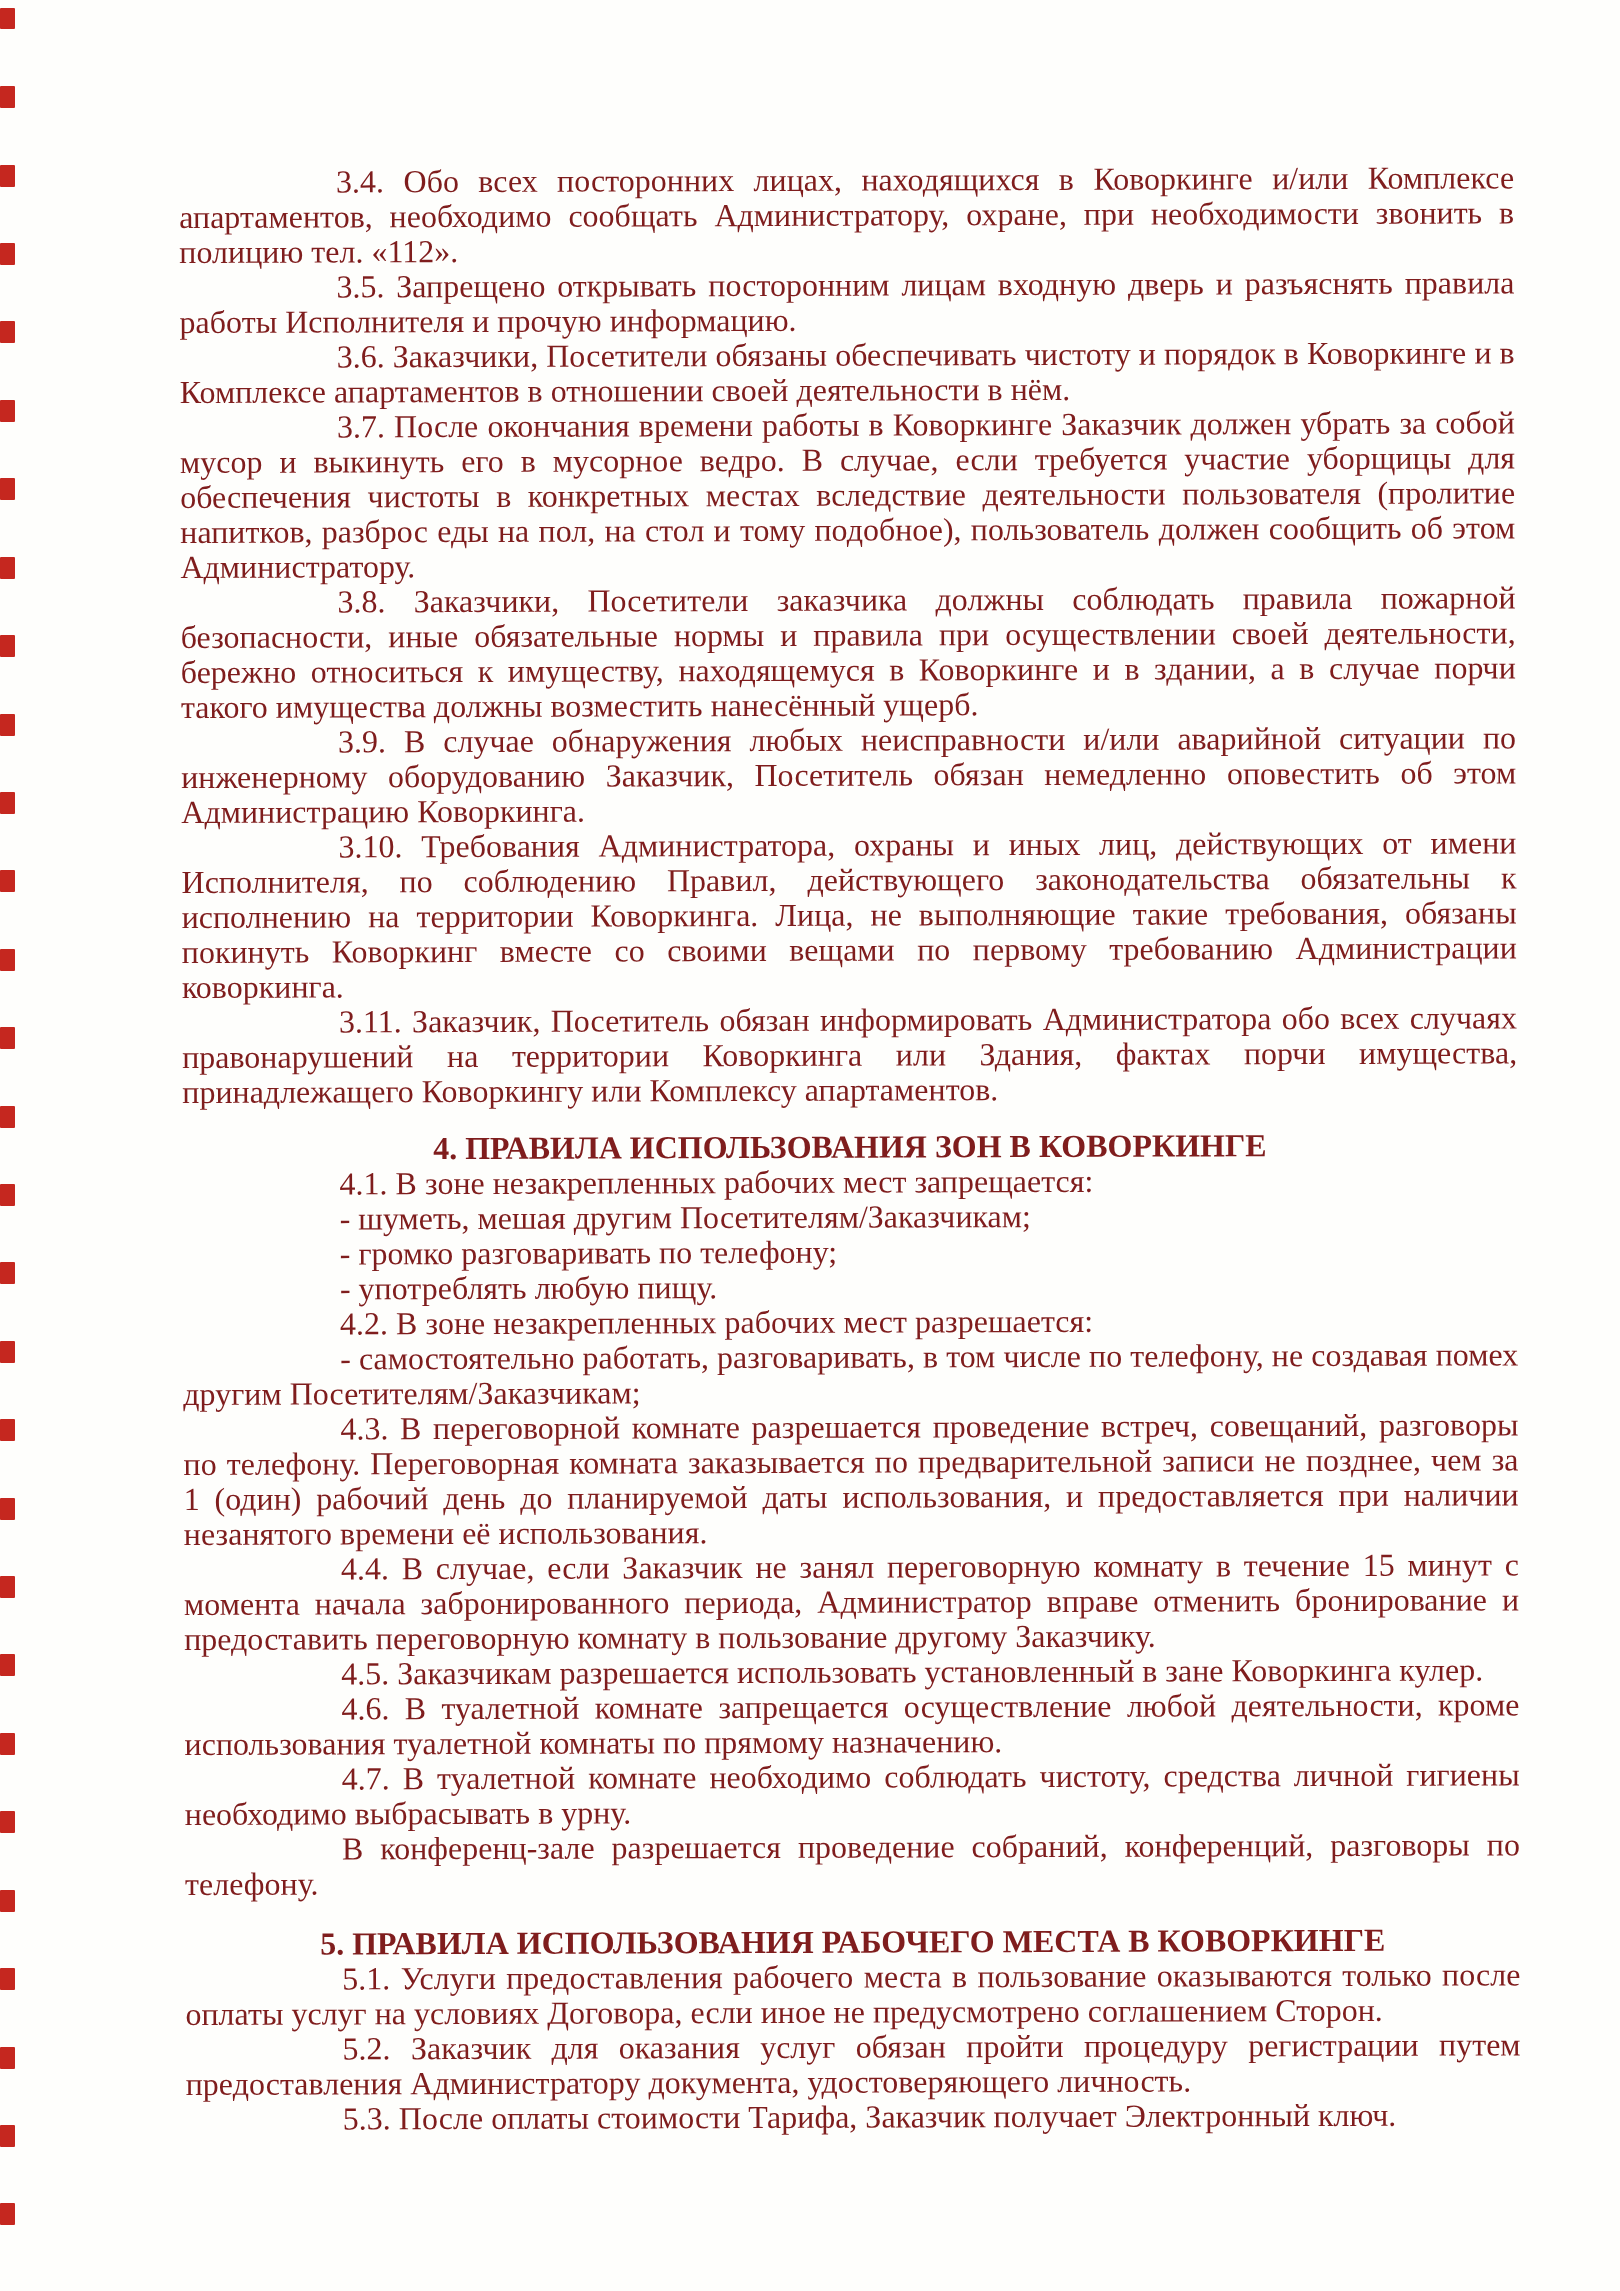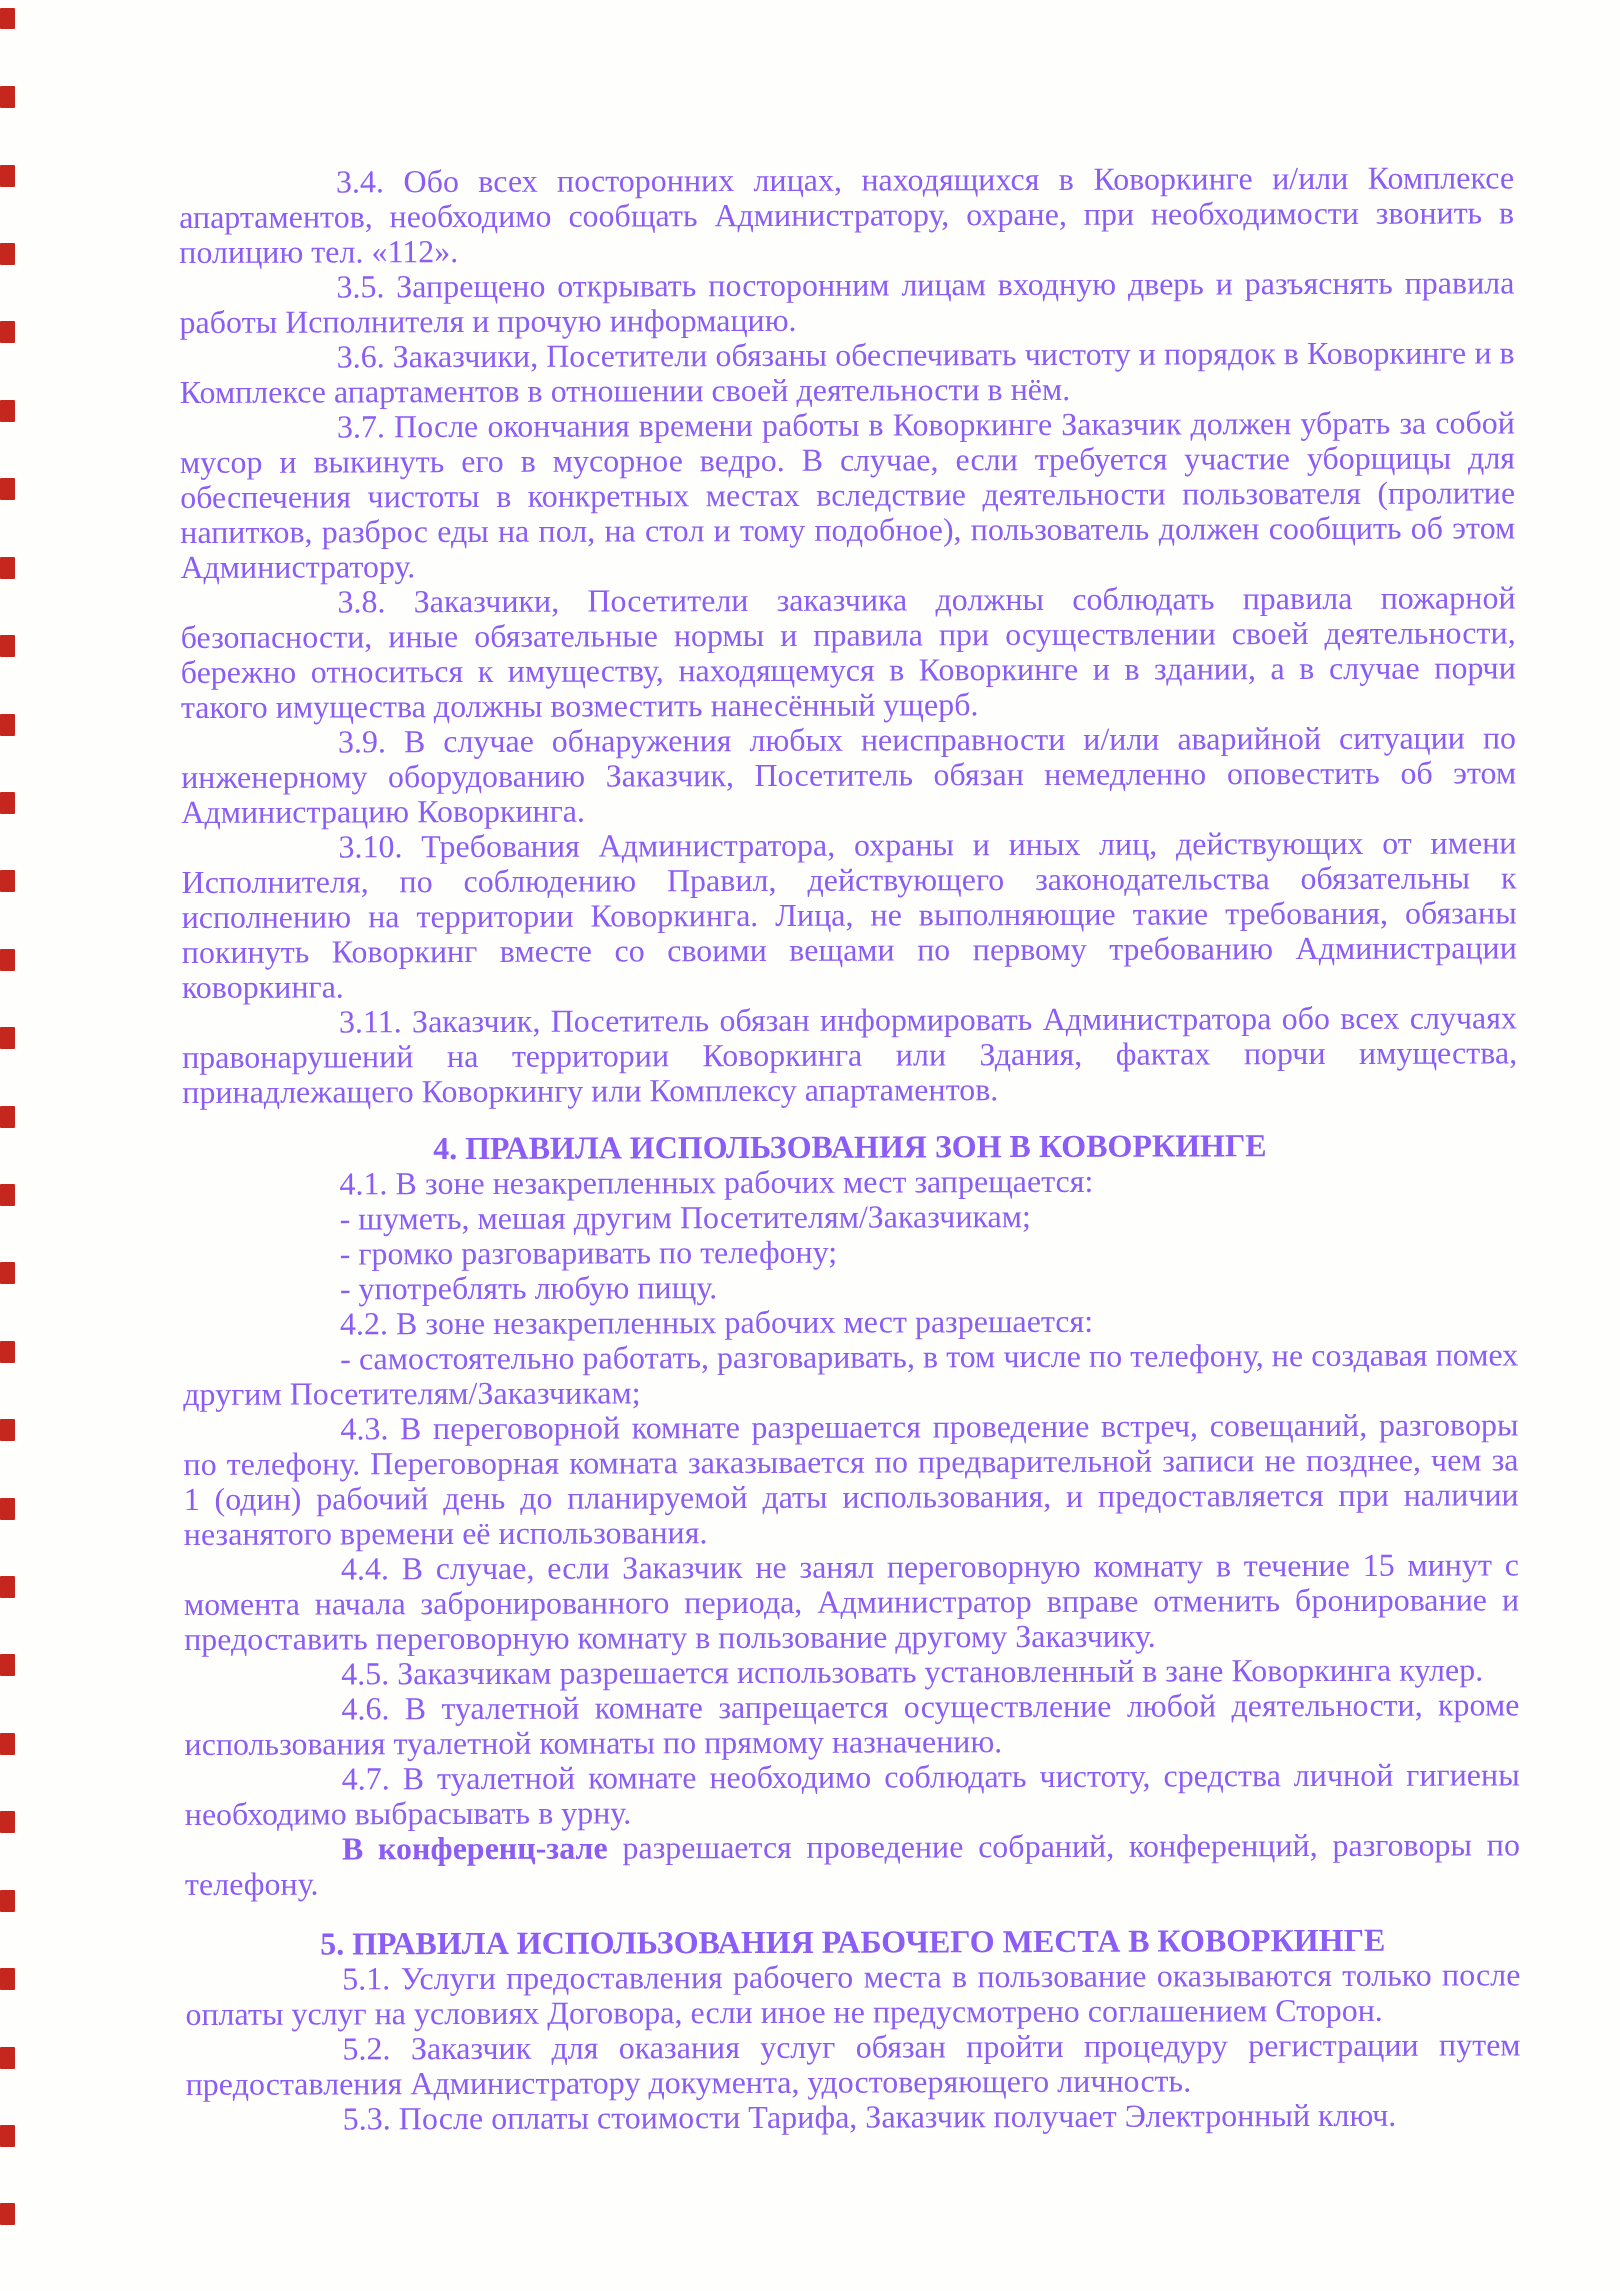--- a/index.html
+++ b/index.html
@@ -3,39 +3,39 @@
 <meta charset="utf-8">
 <style>
   html,body{margin:0;padding:0;background:#e8e8e8;}
   .page{
     position:relative;
     width:1620px;height:2292px;
     margin:0 auto;
     background:#fefefc;
     overflow:hidden;
     font-family:"Liberation Serif","DejaVu Serif",serif;
-    color:#8b5cf6;
+    color:#7f1d1d;
   }
   .content{
     position:absolute;
     left:179px;top:165px;width:1335px;
     font-size:32px;line-height:35px;
     text-align:justify;
     transform:rotate(-0.2deg);
     transform-origin:left top;
   }
   .content p{margin:0;text-indent:157px;}
   .heading{
     font-weight:bold;
     text-align:center;
     text-indent:0 !important;
   }
   .heading-4{margin-top:21.6px !important;}
   .heading-5{margin-top:25.5px !important;}
-  .bold-lead{font-weight:bold;}
+  .bold-lead{font-weight:normal;}
   
   .mark{
     position:absolute;
     left:0;width:14.7px;height:21.6px;
     border-radius:1px;
   }
 </style>
 </head>
 <body>
 

